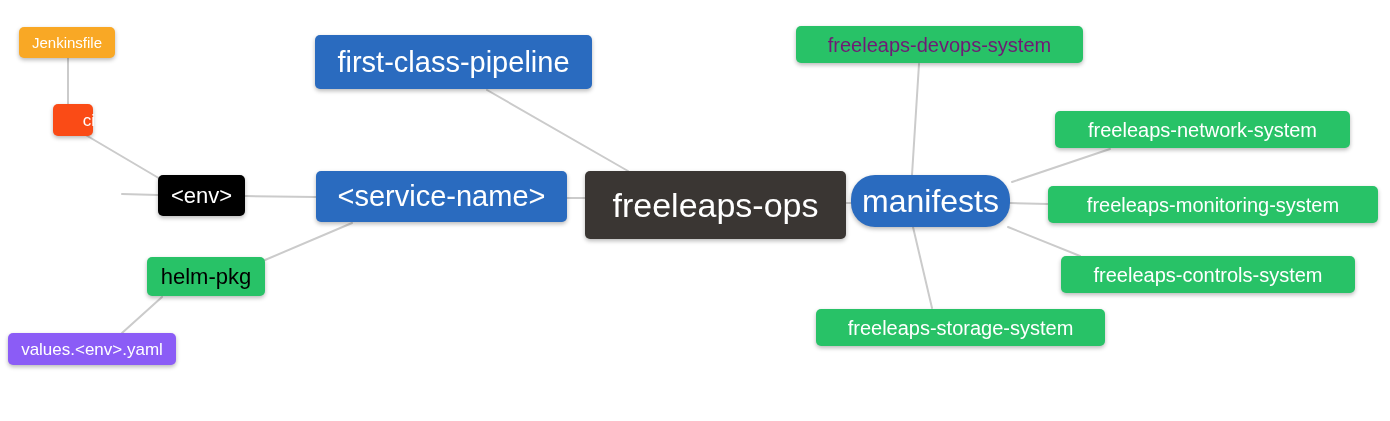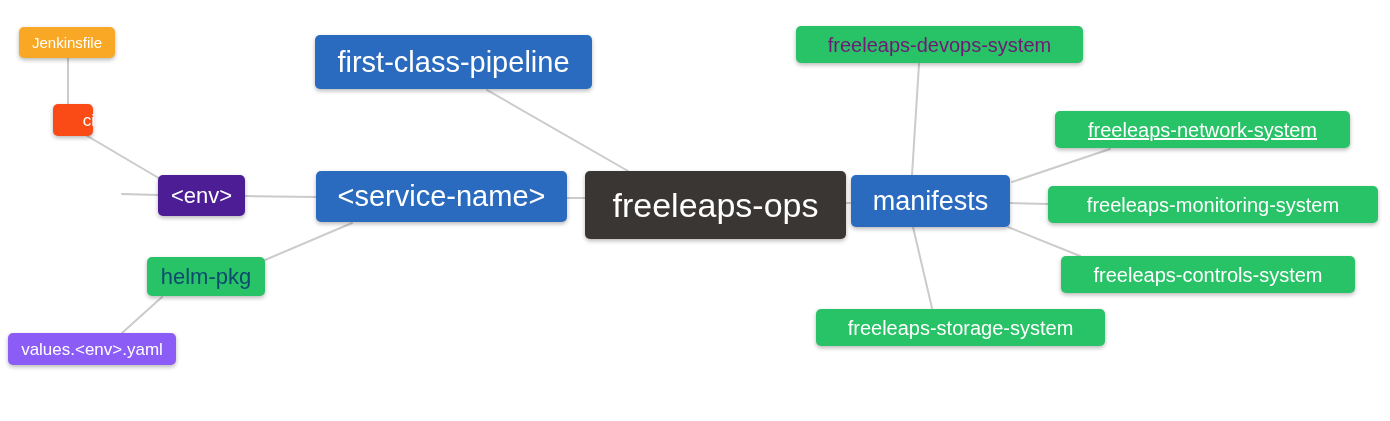--- a/index.html
+++ b/index.html
@@ -59,26 +59,26 @@
       <line x1="846" y1="203" x2="851" y2="203" stroke="#cbcbcb" stroke-width="2" stroke-linecap="round"></line>
       <line x1="919" y1="64" x2="912" y2="175" stroke="#cbcbcb" stroke-width="2" stroke-linecap="round"></line>
       <line x1="1012" y1="182" x2="1110" y2="149" stroke="#cbcbcb" stroke-width="2" stroke-linecap="round"></line>
       <line x1="1010" y1="203" x2="1048" y2="204" stroke="#cbcbcb" stroke-width="2" stroke-linecap="round"></line>
       <line x1="1008" y1="227" x2="1080" y2="256" stroke="#cbcbcb" stroke-width="2" stroke-linecap="round"></line>
       <line x1="913" y1="227" x2="932" y2="308" stroke="#cbcbcb" stroke-width="2" stroke-linecap="round"></line>
     </svg>
   <div class="nodes-layer">
       <div class="node" style="left: 19px; top: 27px; width: 96px; height: 31px; background: rgb(249, 168, 37); color: rgb(255, 255, 255); font-size: 15px;">Jenkinsfile</div>
       <div class="node" style="left: 53px; top: 104px; width: 32px; height: 32px; background: rgb(250, 75, 22); color: rgb(255, 255, 255); font-size: 17px; padding-left: 36px;">ci</div>
-      <div class="node" style="left: 158px; top: 175px; width: 87px; height: 41px; background: #4c1d95; color: rgb(255, 255, 255); font-size: 22px;">&lt;env&gt;</div>
-      <div class="node" style="left: 147px; top: 257px; width: 118px; height: 39px; background: rgb(40, 194, 103); color: #0c4a6e; font-size: 22px;">helm-pkg</div>
+      <div class="node" style="left: 158px; top: 175px; width: 87px; height: 41px; background: #000000; color: rgb(255, 255, 255); font-size: 22px;">&lt;env&gt;</div>
+      <div class="node" style="left: 147px; top: 257px; width: 118px; height: 39px; background: rgb(40, 194, 103); color: #000000; font-size: 22px;">helm-pkg</div>
       <div class="node" style="left: 8px; top: 333px; width: 168px; height: 32px; background: #8b5cf6; color: rgb(255, 255, 255); font-size: 17px;">values.&lt;env&gt;.yaml</div>
       <div class="node" style="left: 315px; top: 35px; width: 277px; height: 54px; background: rgb(42, 107, 191); color: rgb(255, 255, 255); font-size: 29px;">first-class-pipeline</div>
       <div class="node" style="left: 316px; top: 171px; width: 251px; height: 51px; background: rgb(42, 107, 191); color: rgb(255, 255, 255); font-size: 29px;">&lt;service-name&gt;</div>
       <div class="node" style="left: 585px; top: 171px; width: 261px; height: 68px; background: rgb(58, 54, 51); color: rgb(255, 255, 255); font-size: 34px;">freeleaps-ops</div>
-      <div class="node" style="left: 851px; top: 175px; width: 159px; height: 52px; background: rgb(42, 107, 191); color: rgb(255, 255, 255); font-size: 27px;">manifests</div>
+      <div class="node" style="left: 851px; top: 175px; width: 159px; height: 52px; background: rgb(42, 107, 191); color: rgb(255, 255, 255); font-size: 32px; border-radius: 24px;">manifests</div>
       <div class="node" style="left: 796px; top: 26px; width: 287px; height: 37px; background: rgb(40, 194, 103); color: #701a75; font-size: 20px;">freeleaps-devops-system</div>
-      <div class="node" style="left: 1055px; top: 111px; width: 295px; height: 37px; background: rgb(40, 194, 103); color: rgb(255, 255, 255); font-size: 20px; text-decoration: underline;">freeleaps-network-system</div>
+      <div class="node" style="left: 1055px; top: 111px; width: 295px; height: 37px; background: rgb(40, 194, 103); color: rgb(255, 255, 255); font-size: 20px;">freeleaps-network-system</div>
       <div class="node" style="left: 1048px; top: 186px; width: 330px; height: 37px; background: rgb(40, 194, 103); color: rgb(255, 255, 255); font-size: 20px;">freeleaps-monitoring-system</div>
       <div class="node" style="left: 1061px; top: 256px; width: 294px; height: 37px; background: rgb(40, 194, 103); color: rgb(255, 255, 255); font-size: 20px;">freeleaps-controls-system</div>
       <div class="node" style="left: 816px; top: 309px; width: 289px; height: 37px; background: rgb(40, 194, 103); color: rgb(255, 255, 255); font-size: 20px;">freeleaps-storage-system</div>
     </div>
 </div>
 
 </body></html>

